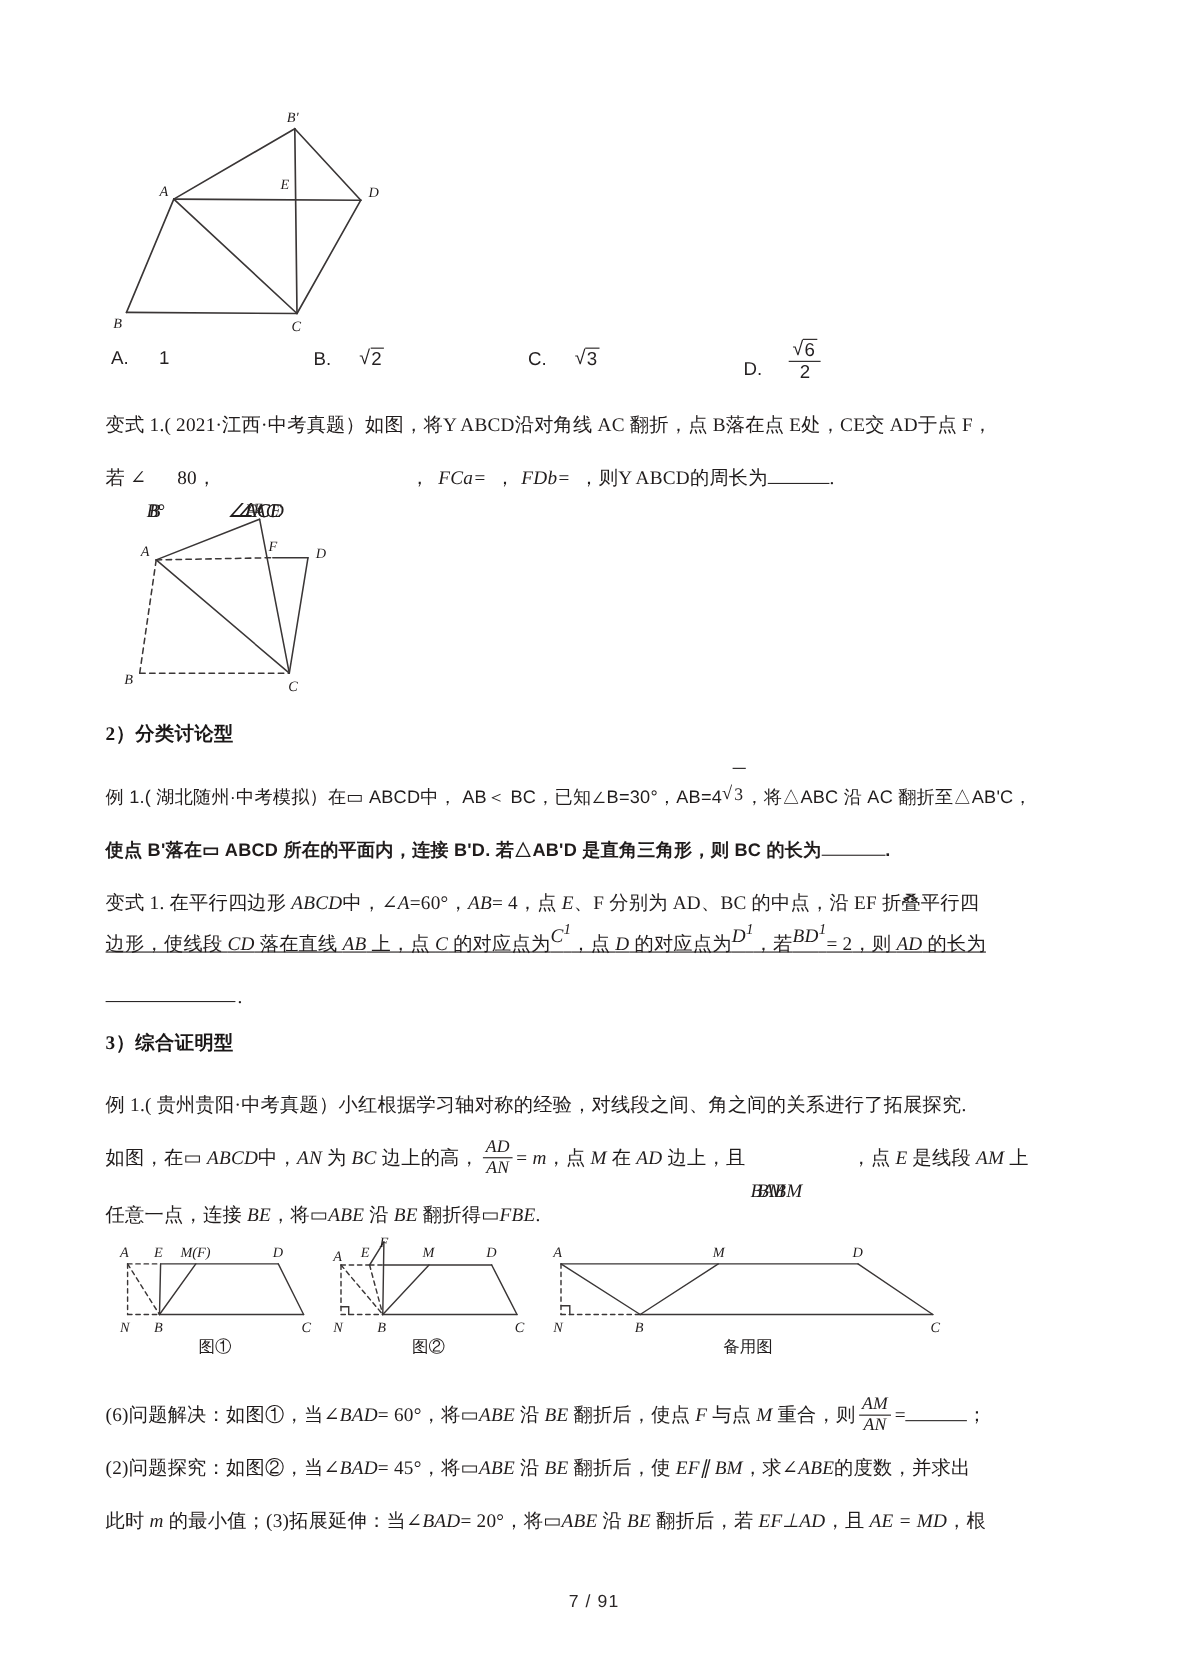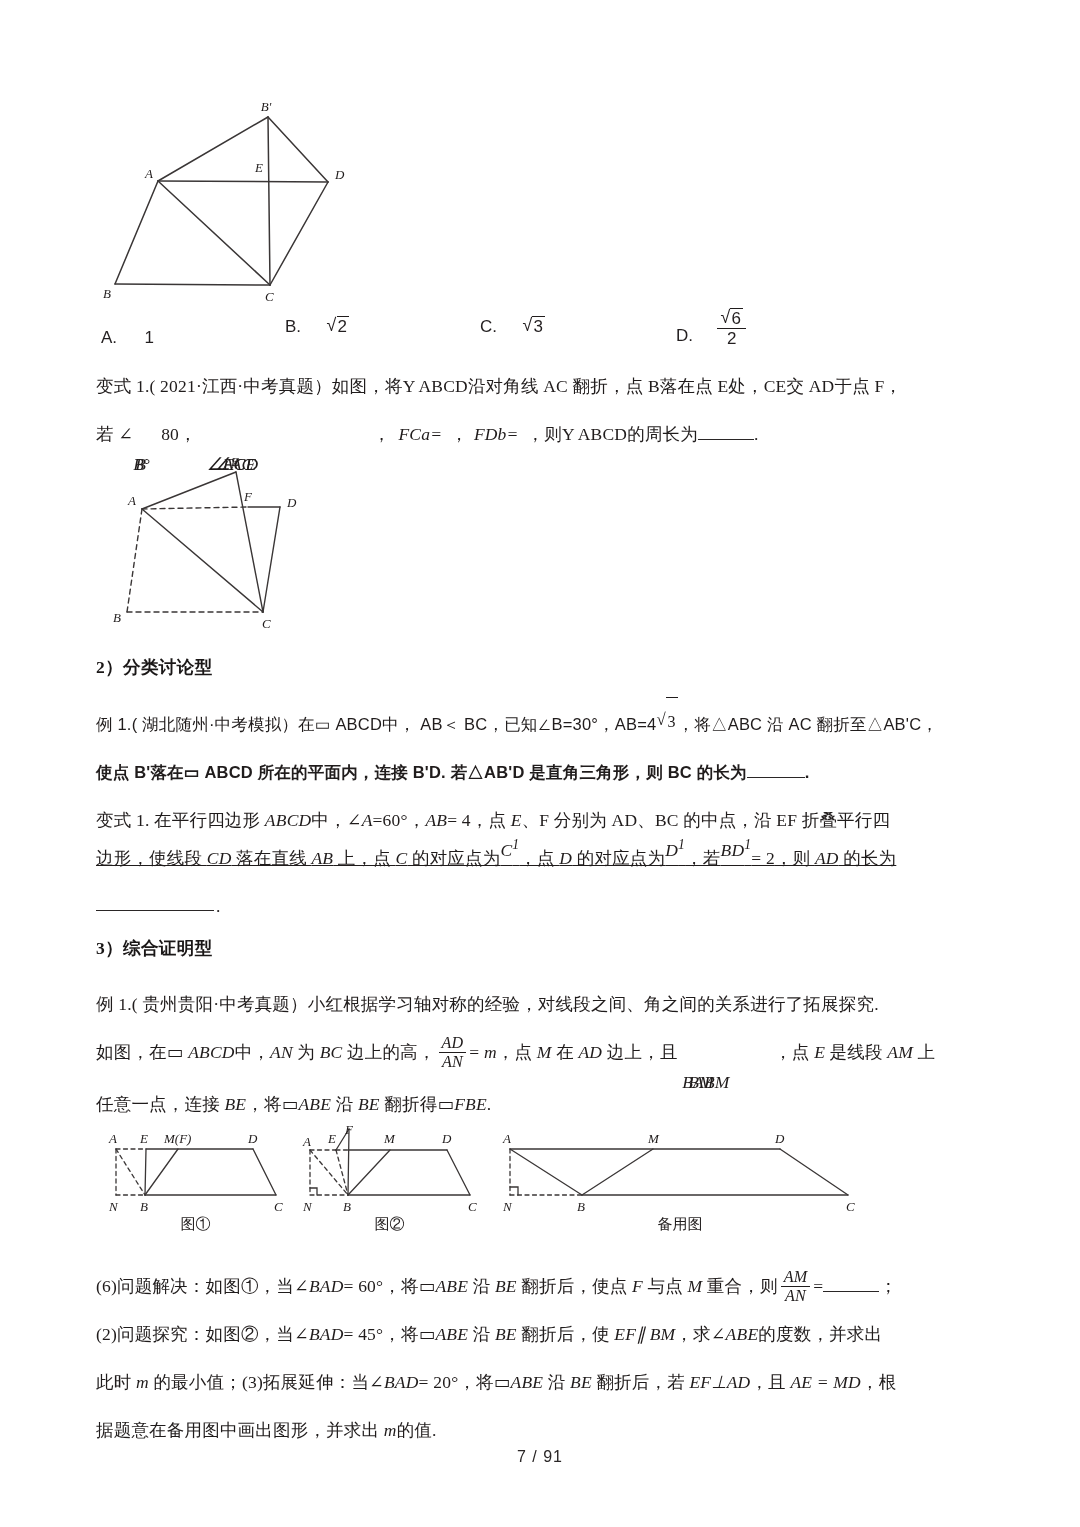--- a/index.html
+++ b/index.html
@@ -156,21 +156,21 @@
       </g>
       <text class="figlabel" x="171" y="11" text-anchor="middle">B'</text>
       <text class="figlabel" x="50" y="78">A</text>
       <text class="figlabel" x="240" y="79">D</text>
       <text class="figlabel" x="160" y="72">E</text>
       <text class="figlabel" x="8" y="198">B</text>
       <text class="figlabel" x="170" y="201">C</text>
     </svg>
   </div>
 
-  <div class="choice" style="left:101px; top:316px;margin-top:12px;">
+  <div class="choice" style="left:101px; top:316px;">
     <span>A.</span>
     <span style="display:inline-block;width:18px"></span>
     <span>1</span>
   </div>
   <div class="choice" style="left:285px; top:316px;">
     <span>B.</span>
     <span style="display:inline-block;width:16px"></span>
     <span class="sqrt"><span>2</span></span>
   </div>
   <div class="choice" style="left:480px; top:316px;">
@@ -344,19 +344,16 @@
   </div>
 
   <div class="para cn" style="left:96px; top:1310px;">
     <span>(2)问题探究：如图②，当∠</span><span class="it">BAD</span><span>= 45°，将▭</span><span class="it">ABE</span><span> 沿 </span><span class="it">BE</span><span> 翻折后，使 </span><span class="it">EF∥ BM</span><span>，求∠</span><span class="it">ABE</span><span>的度数，并求出</span>
   </div>
 
   <div class="para cn" style="left:96px; top:1358px;">
     <span>此时 </span><span class="it">m</span><span> 的最小值；(3)拓展延伸：当∠</span><span class="it">BAD</span><span>= 20°，将▭</span><span class="it">ABE</span><span> 沿 </span><span class="it">BE</span><span> 翻折后，若 </span><span class="it">EF⊥AD</span><span>，且 </span><span class="it">AE = MD</span><span>，根</span>
   </div>
 
-  <div class="para cn" style="left:96px; top:1406px;">
-    <span>据题意在备用图中画出图形，并求出 </span><span class="it">m</span><span>的值.</span>
-  </div>
 
   <div class="pagenum" style="left:0; top:1448px;">7 / 91</div>
 
 </div>
 
 </body></html>

